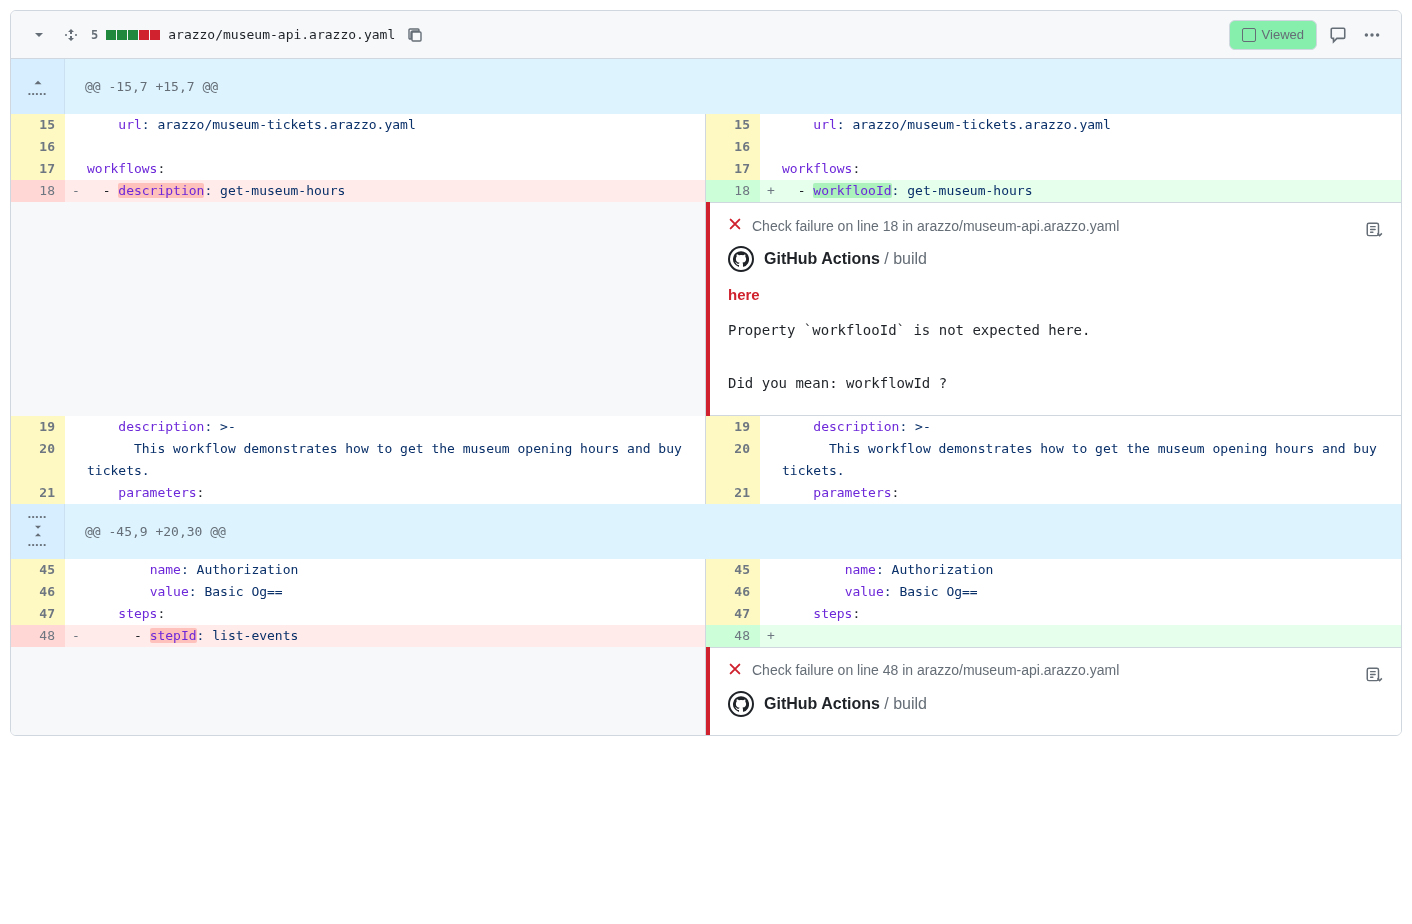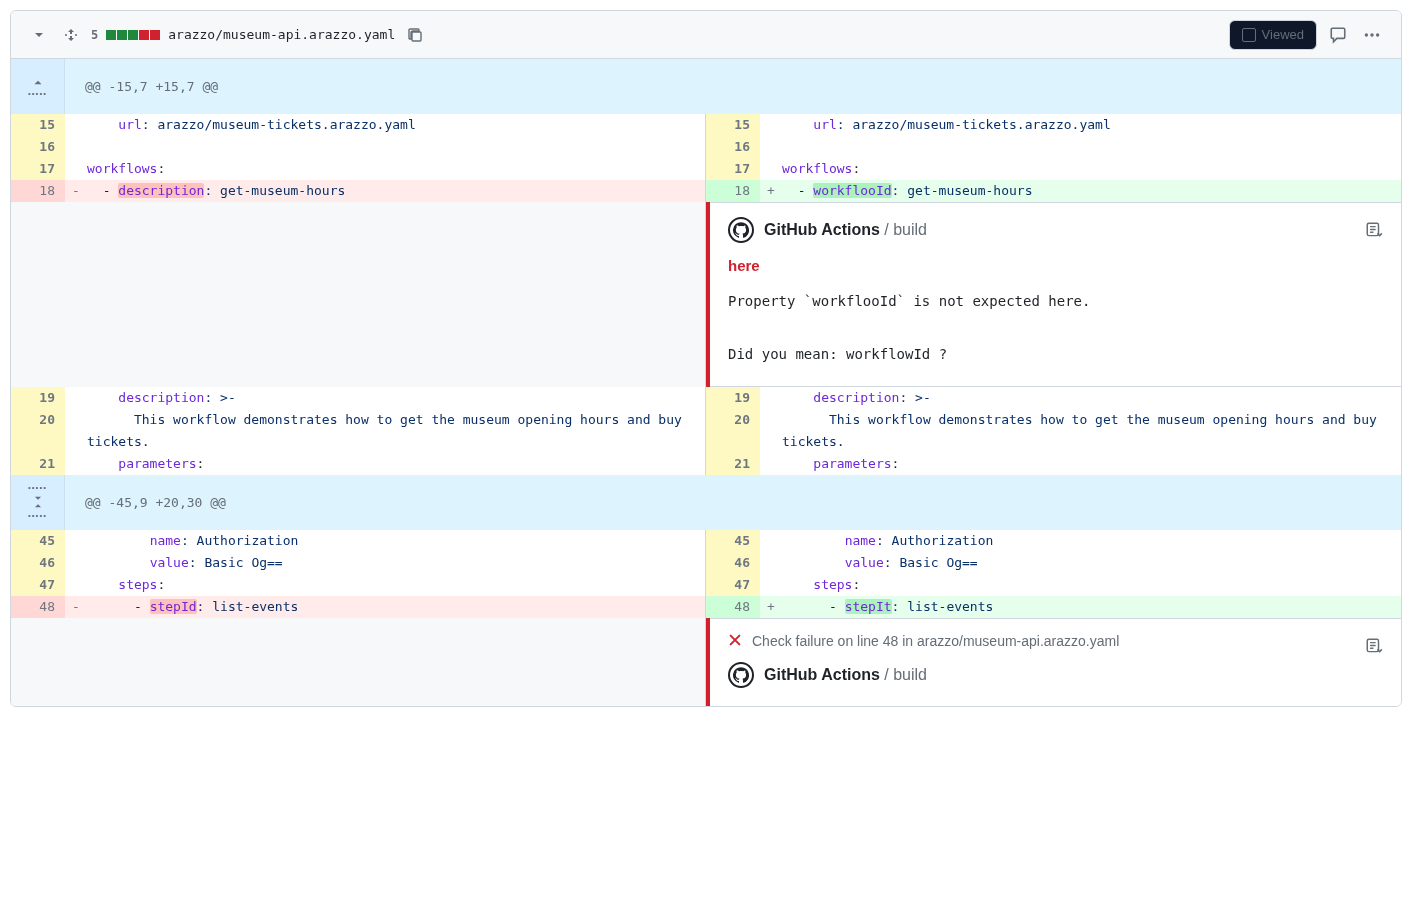--- a/index.html
+++ b/index.html
@@ -40,21 +40,21 @@
   .btn-icon { display:inline-flex; align-items:center; justify-content:center; cursor:pointer; padding:4px;}
   .changes-count { font-weight:600; font-family: ui-monospace, SFMono-Regular, "SF Mono", Menlo, Consolas, monospace; font-size:12px; color:#656d76;}
   .diff-blocks { display:flex; gap:1px;}
   .diff-block { width:10px; height:10px; }
   .blk-green { background:#1f883d; }
   .blk-red { background:#cf222e; }
   .file-path { font-family: ui-monospace, SFMono-Regular, "SF Mono", Menlo, Consolas, monospace; font-size:13px; color:#1f2328;}
   .viewed-btn {
     display:flex; align-items:center; gap:6px;
     border:1px solid #d0d7de; border-radius:6px;
-    padding:4px 12px; background:#0f172a; color:#656d76; font-size:13px;
+    padding:4px 12px; background:#86efac; color:#656d76; font-size:13px;
     height:30px;
   }
   .viewed-btn .checkbox { width:14px; height:14px; border:1.5px solid #656d76; border-radius:2px;}
   
   .hunk-header {
     display:flex;
     background:#ddf4ff;
   }
   .hunk-expand {
     width:54px; background:#d6eeff; border-right:1px solid rgba(0,0,0,0.05);
@@ -239,20 +239,28 @@
       <div class="annotation-row">
         <div class="annotation-bar"></div>
         <div class="annotation-body">
           <span class="btn-icon ann-action-icon">
             <svg width="18" height="18" viewBox="0 0 16 16">
                 <rect x="2" y="2" width="10" height="11" rx="1.5" fill="none" stroke="#656d76" stroke-width="1.3"></rect>
                 <path d="M5 5h4M5 7.5h4M5 10h2" stroke="#656d76" stroke-width="1.3" stroke-linecap="round"></path>
                 <path d="M11 11l2 2 2-2" fill="none" stroke="#656d76" stroke-width="1.3"></path>
               </svg>
           </span>
+          <div class="ann-header">
+            <span class="ann-x">
+              <svg width="14" height="14" viewBox="0 0 16 16">
+                  <path d="M3 3l10 10M13 3L3 13" stroke="#cf222e" stroke-width="2.2" stroke-linecap="round"></path>
+                </svg>
+            </span>
+            <span class="ann-line-text">Check failure on line 18 in arazzo/museum-api.arazzo.yaml</span>
+          </div>
           <div class="ann-source">
             <span class="gh-actions-icon">
               <svg width="16" height="16" viewBox="0 0 16 16">
                   <path fill="#1f2328" d="M8 .2a8 8 0 0 0-2.53 15.59c.4.07.55-.17.55-.38v-1.5c-2.23.48-2.7-1.07-2.7-1.07-.36-.93-.89-1.18-.89-1.18-.73-.5.06-.49.06-.49.8.06 1.22.82 1.22.82.72 1.23 1.88.87 2.34.67.07-.52.28-.88.51-1.08-1.78-.2-3.65-.89-3.65-3.95 0-.87.31-1.59.82-2.15-.08-.2-.36-1.02.08-2.12 0 0 .67-.21 2.2.82A7.6 7.6 0 0 1 8 4.07c.68 0 1.36.09 2 .27 1.53-1.04 2.2-.82 2.2-.82.44 1.1.16 1.92.08 2.12.51.56.82 1.28.82 2.15 0 3.07-1.87 3.75-3.66 3.95.29.25.54.74.54 1.49v2.21c0 .21.15.46.55.38A8 8 0 0 0 8 .2z"></path>
                 </svg>
             </span>
             <span><b>GitHub Actions</b><span class="slash"> / build</span></span>
           </div>
           <div class="ann-spec">here</div>
           <div class="ann-message">
@@ -351,21 +359,20 @@
         <div class="line-code">        <span class="tok-key">value</span><span class="tok-str">: Basic Og==</span></div>
       </div>
       <div class="code-row row-context">
         <div class="line-num">47</div>
         <div class="line-marker"></div>
         <div class="line-code">    <span class="tok-key">steps</span><span class="tok-pun">:</span></div>
       </div>
       <div class="code-row row-add">
         <div class="line-num">48</div>
         <div class="line-marker">+</div>
-        <div class="line-code"><span>      - </span><span class="tok-key hl-add">stepIt</span><span class="tok-str">: list-events</span></div>
       </div>
     </div>
   </div>
 
   <div class="split-view">
     <div class="split-side split-left">
       <div class="code-row row-empty" style="height:100%;">
         <div class="line-num" style="height:100%"></div>
           <div class="line-marker"></div>
           <div class="line-code"></div>

